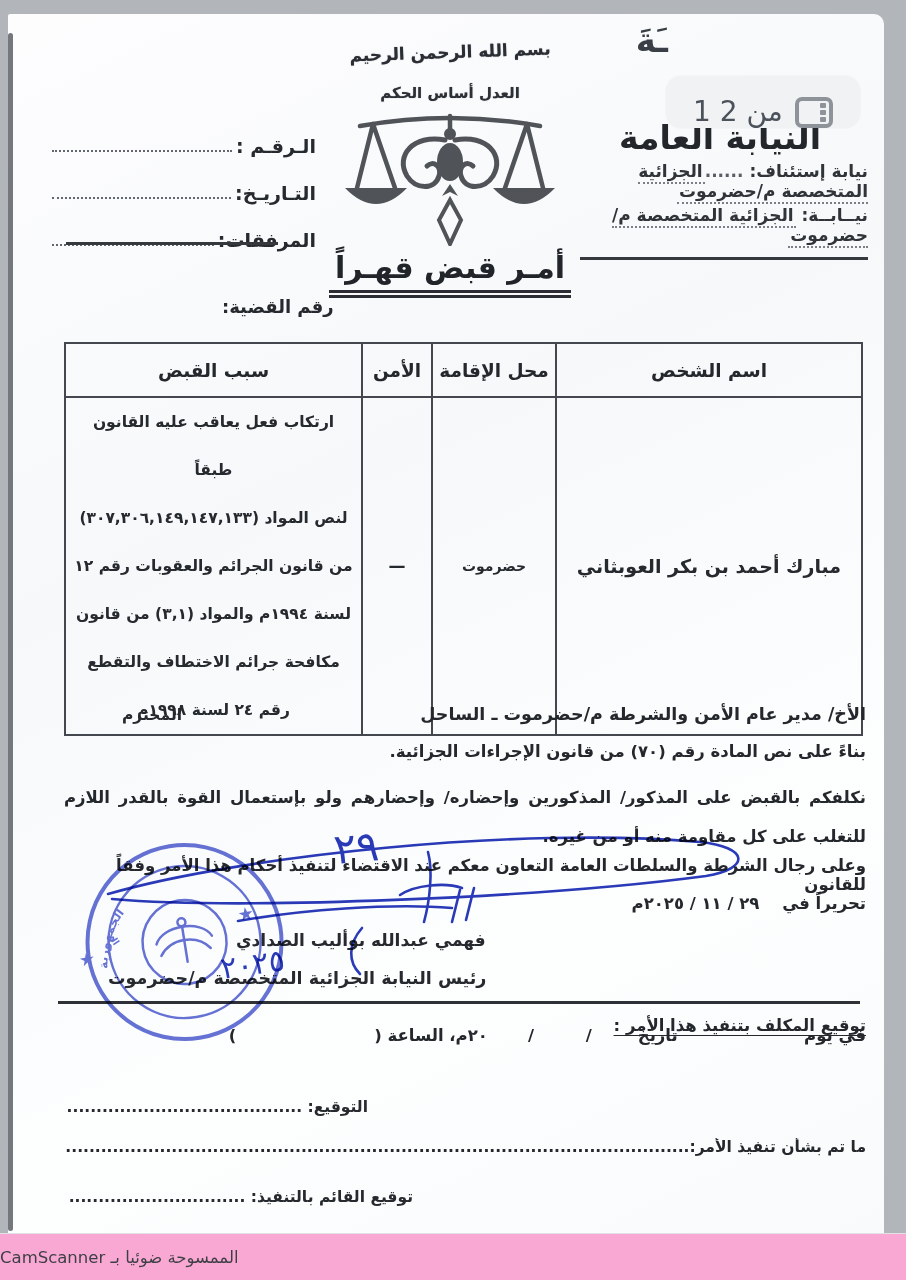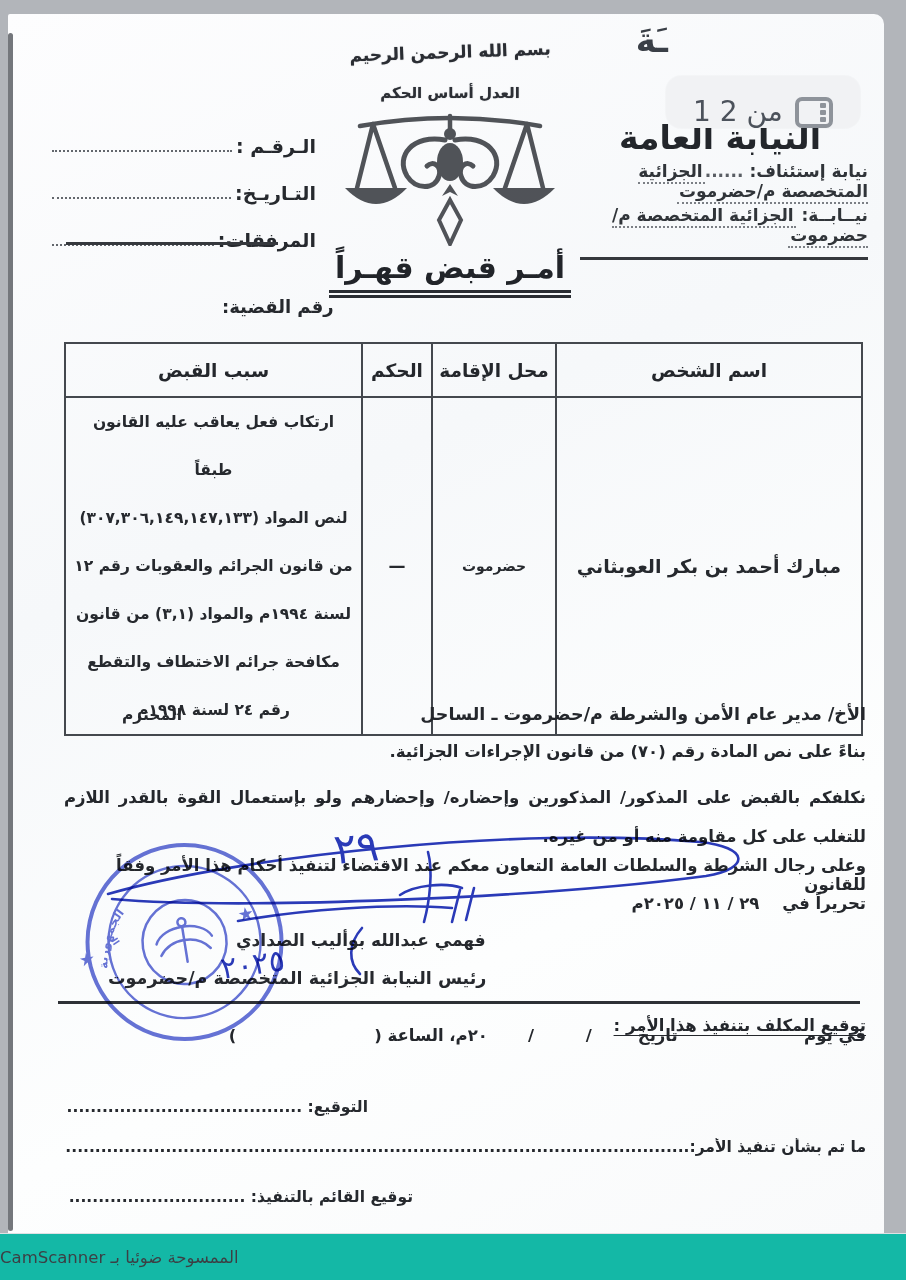--- a/index.html
+++ b/index.html
@@ -85,21 +85,21 @@
   .exec-day { top:1012px; font-size:16.5px; white-space:pre-wrap; }
   .exec-sign { position:absolute; left:60px; top:1084px; width:300px; direction:rtl; text-align:left; font-size:15.5px; font-weight:800; overflow:hidden; white-space:nowrap; }
   .exec-done { top:1124px; font-size:15.5px; overflow:hidden; white-space:nowrap; }
   .exec-executor { position:absolute; left:60px; top:1174px; width:345px; direction:rtl; text-align:left; font-size:15.5px; font-weight:800; overflow:hidden; white-space:nowrap; }
 
   
   .stamp { position:absolute; left:52px; top:816px; z-index:6; mix-blend-mode:multiply; transform:rotate(-9deg); }
   .handwriting { position:absolute; left:0; top:0; z-index:7; pointer-events:none; mix-blend-mode:multiply; }
 
   
-  .footer { position:absolute; left:0; top:1233px; width:906px; height:47px; background:#14b8a6;
+  .footer { position:absolute; left:0; top:1233px; width:906px; height:47px; background:#f9a8d4;
             border-top:1px solid #dfe1e4; display:flex; align-items:center; justify-content:flex-end;
             padding-right:32px; direction:rtl; z-index:40; }
   .footer .credit { font-size:16.5px; color:#3c3f44; font-weight:400; }
 </style>
 </head>
 <body>
 
 <div id="screen">
   <div class="page">
 
@@ -176,21 +176,21 @@
       <colgroup>
           <col class="col-name">
           <col class="col-res">
           <col class="col-job">
           <col class="col-reason">
         </colgroup>
       <tbody>
           <tr>
         <th>اسم الشخص</th>
         <th>محل الإقامة</th>
-        <th>الحكم</th>
+        <th>الأمن</th>
         <th>سبب القبض</th>
       </tr>
       <tr>
         <td class="cell-name">مبارك أحمد بن بكر العوبثاني</td>
         <td class="cell-res">حضرموت</td>
         <td class="cell-job">—</td>
         <td class="cell-reason">ارتكاب فعل يعاقب عليه القانون طبقاً
 لنص المواد (٣٠٧,٣٠٦,١٤٩,١٤٧,١٣٣)
 من قانون الجرائم والعقوبات رقم ١٢
 لسنة ١٩٩٤م والمواد (٣,١) من قانون

